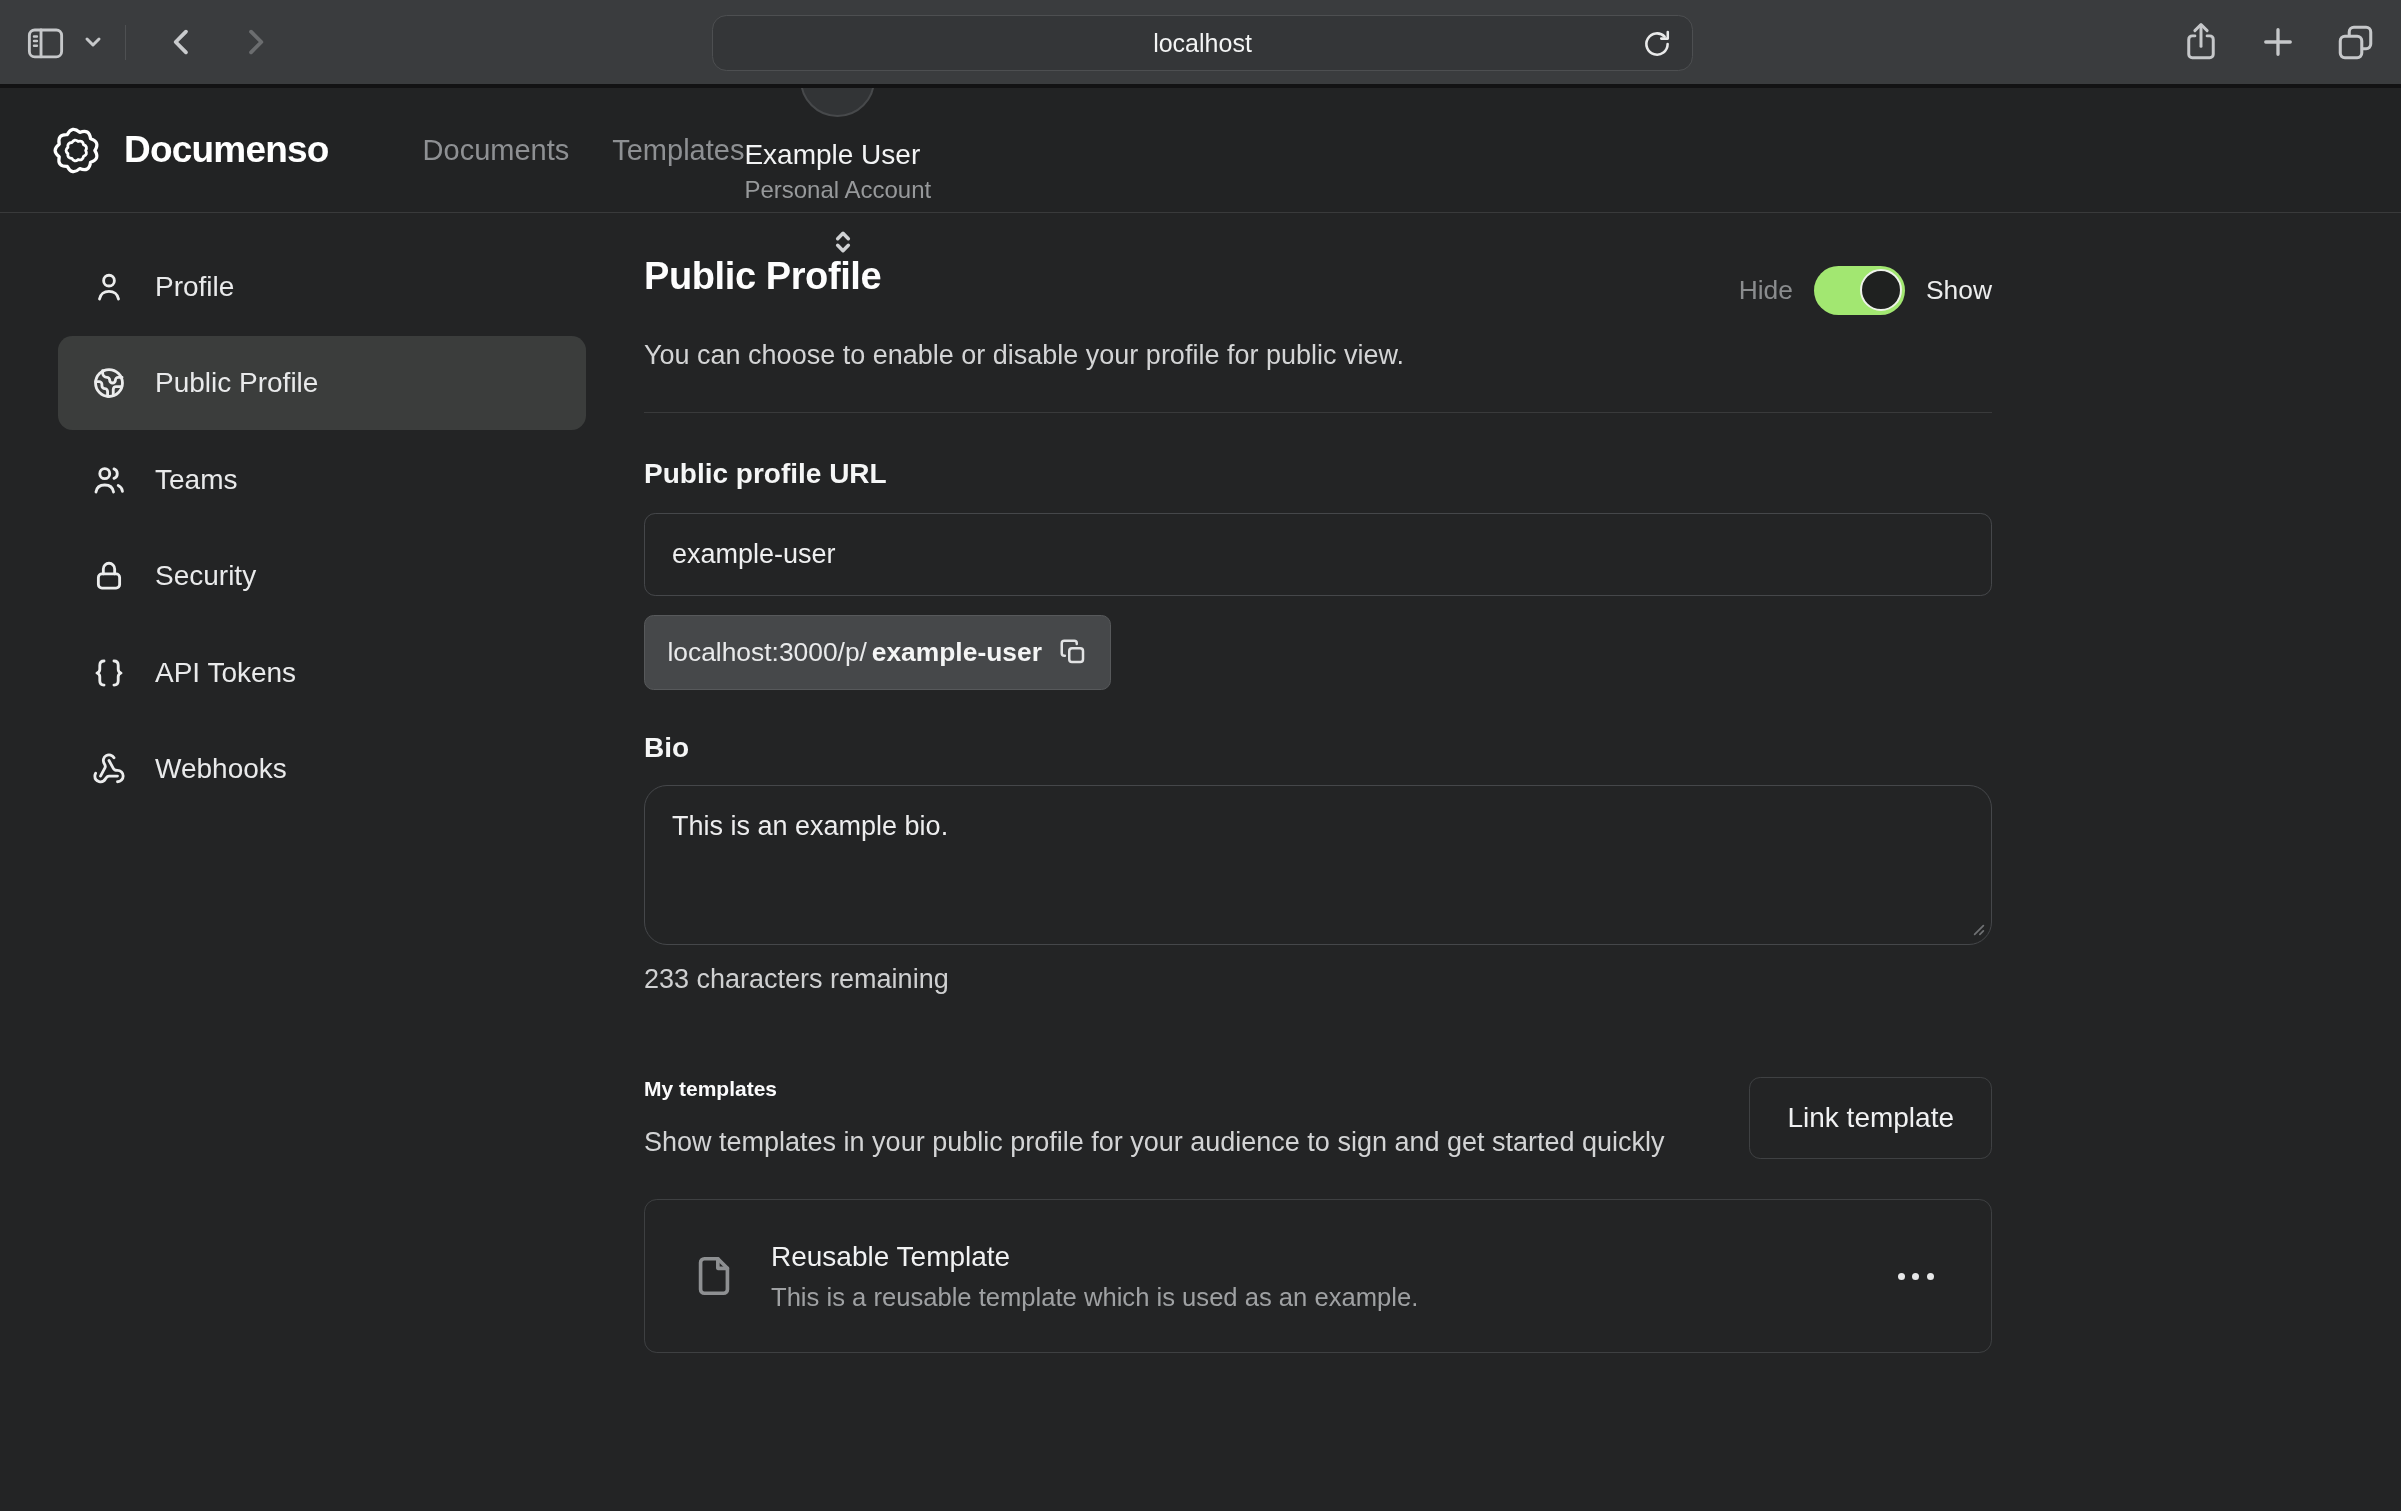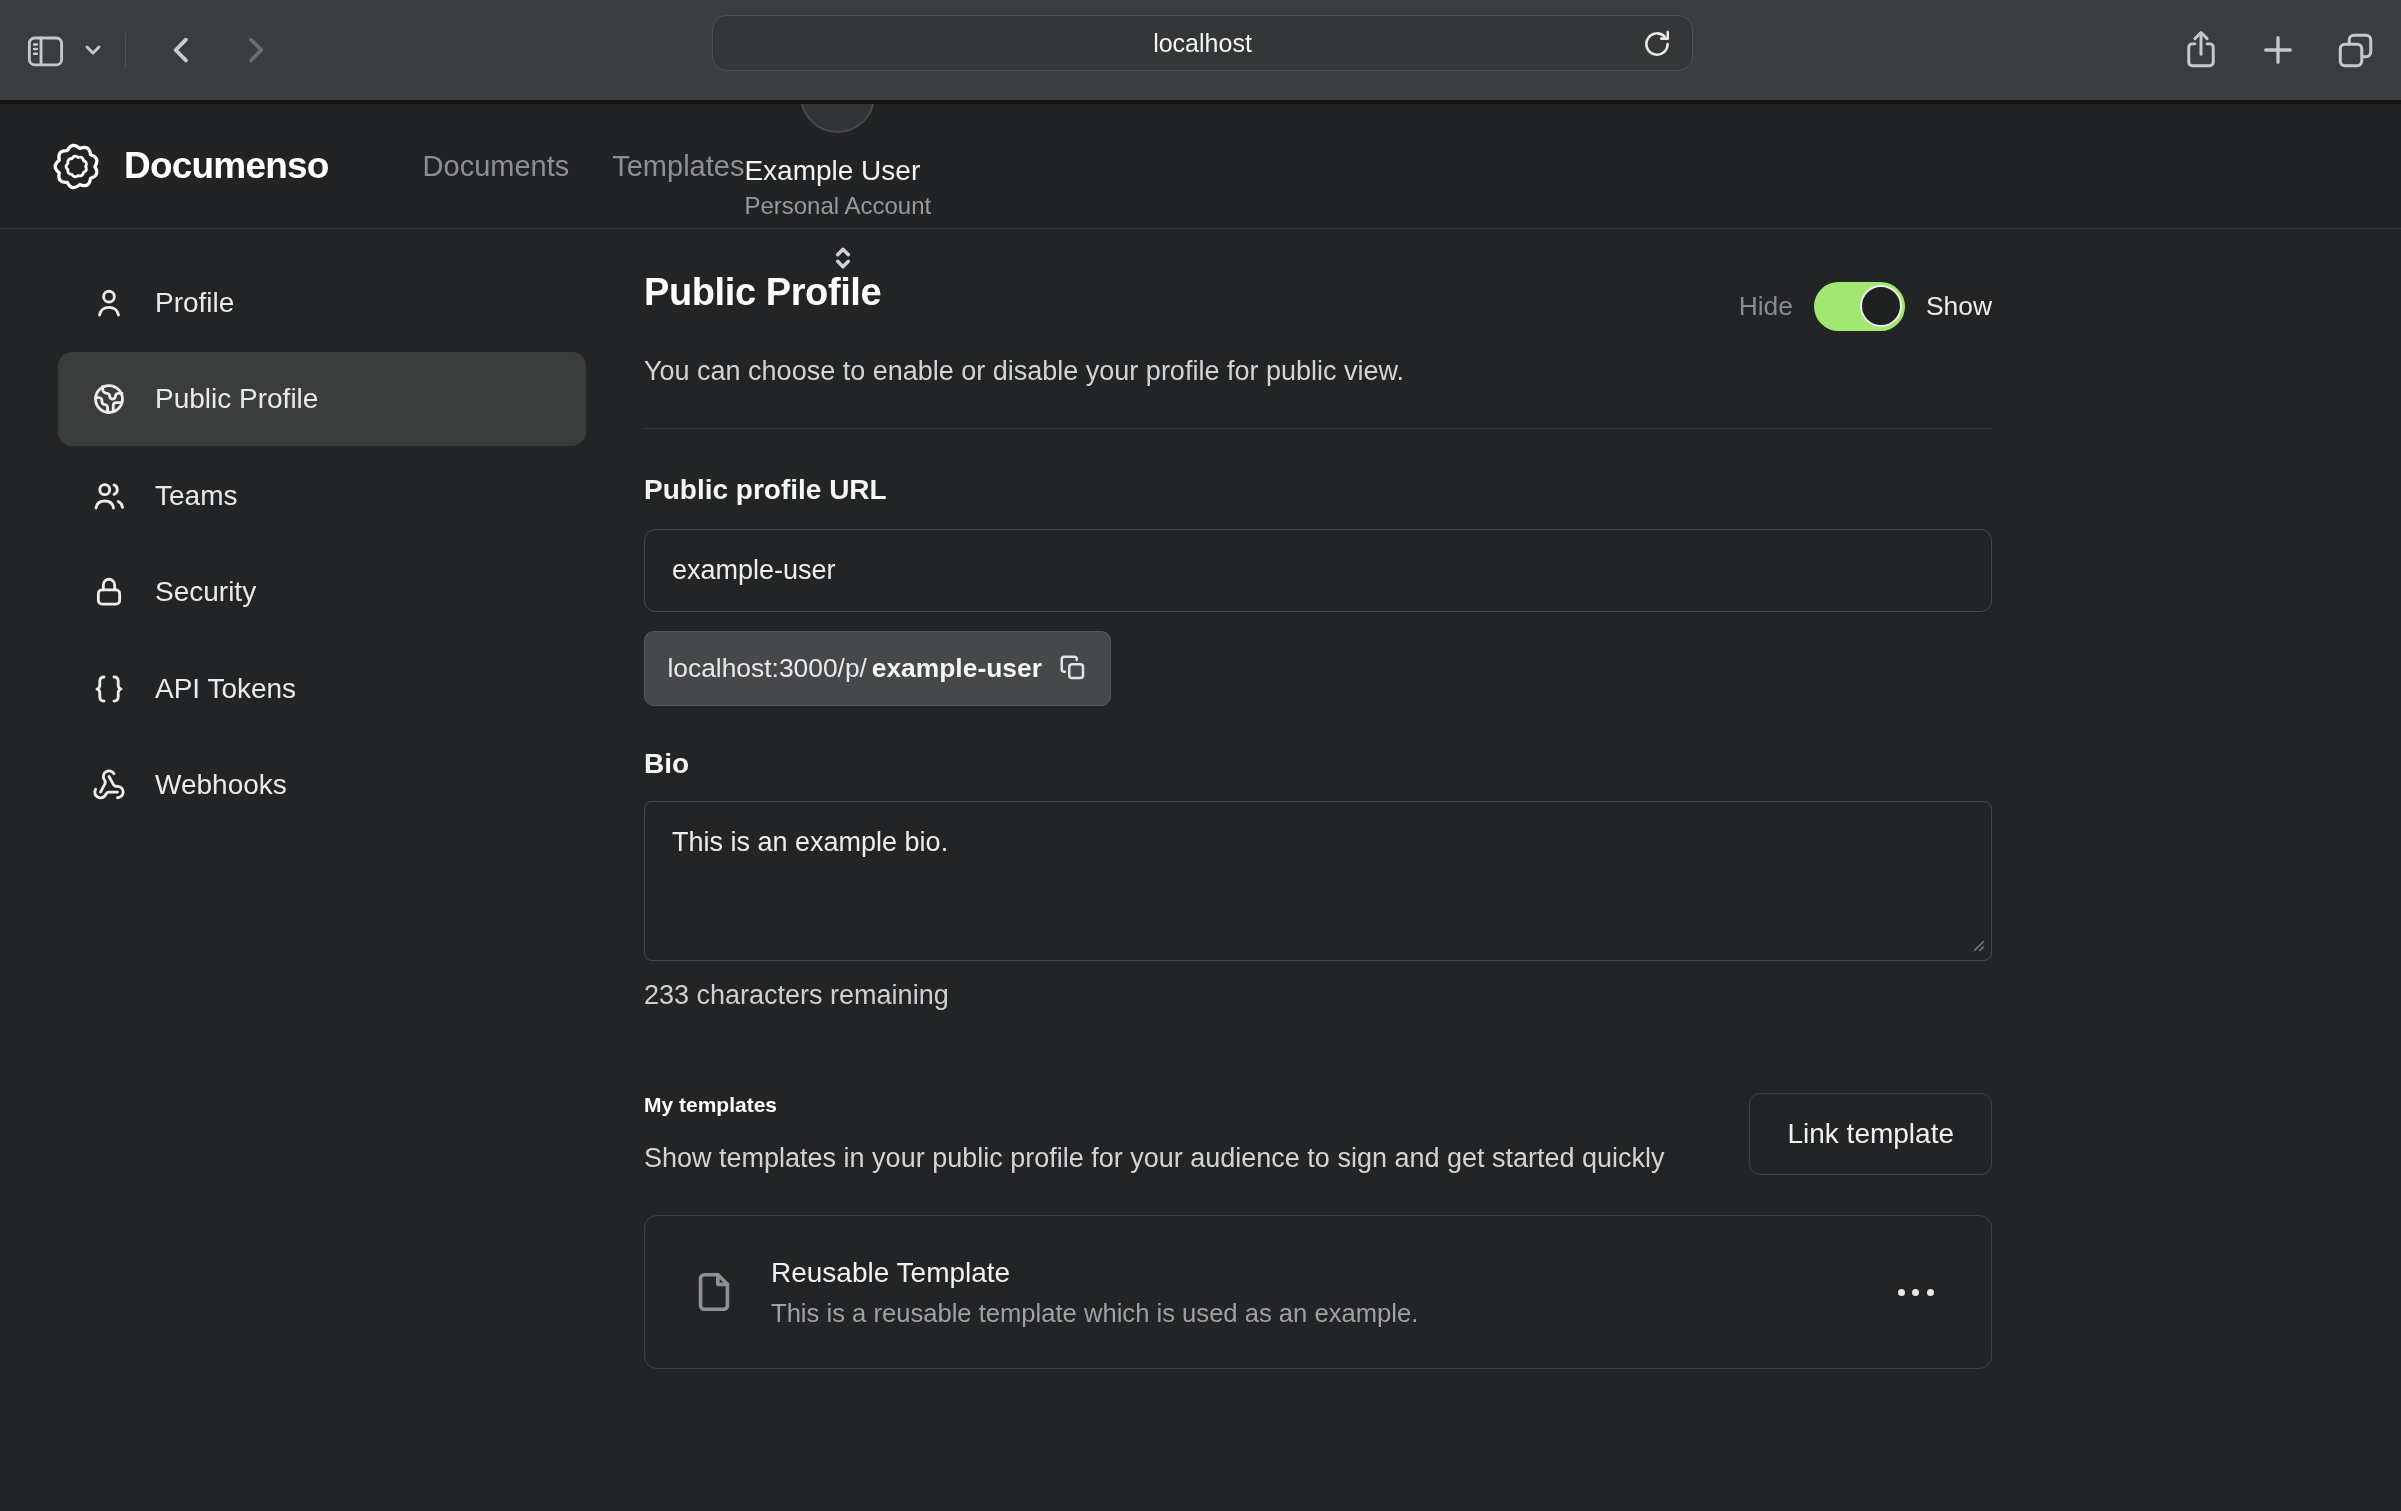--- a/index.html
+++ b/index.html
@@ -7,21 +7,21 @@
   body {
     background:#232425;
     font-family:"Liberation Sans", sans-serif;
     color:#ececed;
     overflow:hidden;
   }
   svg { display:block; }
 
   
   .chrome {
-    position:relative; height:104px; background:#3a3c3e;
+    position:relative; height:88px; background:#3a3c3e;
     border-bottom:4.8px solid #121213;
     display:flex; align-items:center; padding:0 24px;
   }
   .chrome-left { display:flex; align-items:center; gap:14.4px; color:#c6c8ca; }
   .chrome-sep { width:1.6px; height:35px; background:#4e5052; margin:0 4.8px; }
   .chrome-right { display:flex; align-items:center; gap:35px; color:#c6c8ca; margin-left:auto; }
   .nav-back { color:#c9cbcd; }
   .nav-fwd  { color:#6b6d6f; }
   .url-bar {
     position:absolute; left:712px; top:15px; width:981px; height:56px;
@@ -103,21 +103,21 @@
     height:75px; padding:0 22.4px; border-radius:9.6px;
     background:#46484a; border:1.6px solid #57595b;
     font-size:26.4px; color:#e9eaeb;
   }
   .url-chip b { font-weight:700; color:#f4f5f5; }
   .copy-btn { color:#e2e3e4; cursor:pointer; }
 
   .bio-wrap { position:relative; margin-top:21px; }
   .bio-area {
     width:100%; height:160px; background:transparent;
-    border:1.6px solid #45474a; border-radius:8px;
+    border:1.6px solid #45474a; border-radius:23px;
     color:#ededee; font-size:27px; line-height:1.4;
     padding:22.4px 27px; resize:none; outline:none;
     font-family:"Liberation Sans", sans-serif; display:block;
   }
   .resize-grip { position:absolute; right:6.4px; bottom:8px; color:#6f7173; }
   .remaining { margin-top:19px; font-size:27px; color:#cfd0d1; }
 
   .update-row { display:flex; justify-content:flex-end; margin-top:37px; }
   .update-btn {
     width:165px; height:79px; border:none; border-radius:11.2px;

